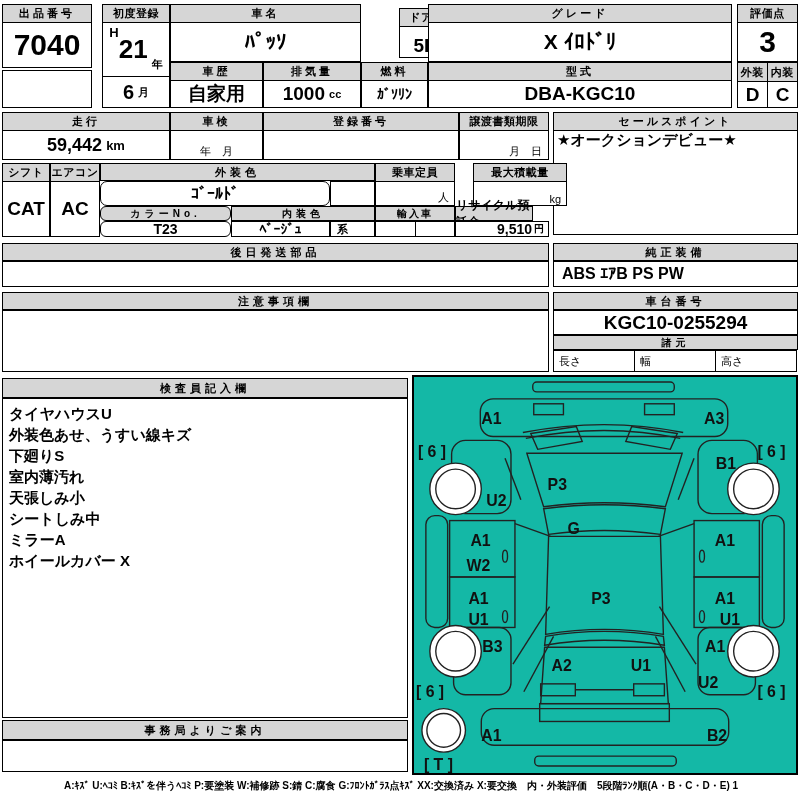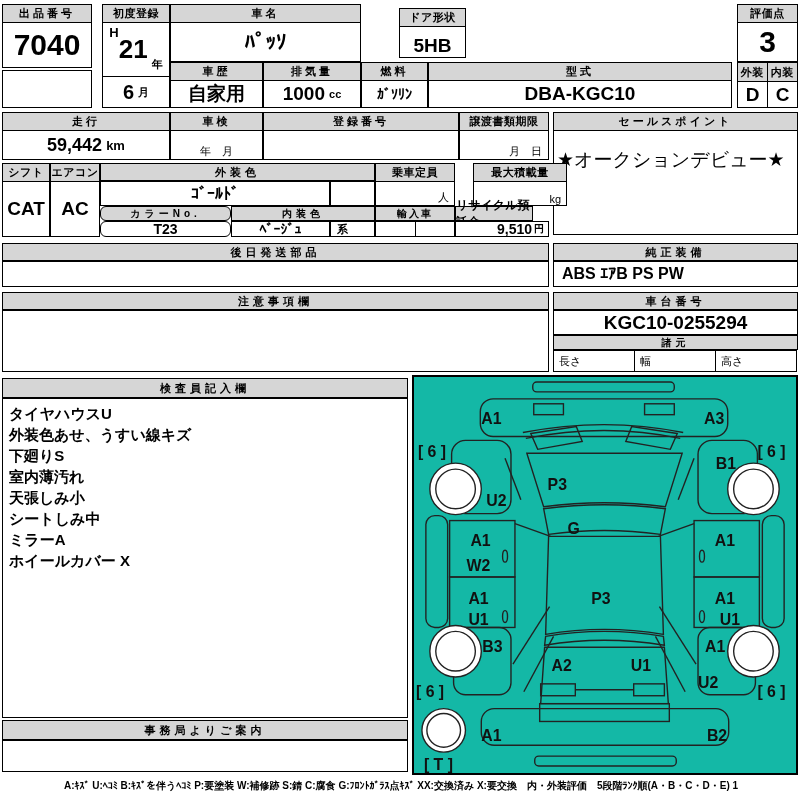--- a/index.html
+++ b/index.html
@@ -57,20 +57,24 @@
   <div class="bx" style="left:170px;top:4px;width:191px;height:58px;">
     <div class="hd">車名</div>
     <div class="val v22" style="height:38px;">ﾊﾟｯｿ</div>
   </div>
 
   <div class="bx" style="left:361px;top:8px;width:67px;height:50px;margin-left:38px;">
     <div class="hd ls0">ドア形状</div>
     <div class="val v19" style="height:38px;">5HB</div>
   </div>
 
+  <div class="bx" style="left:428px;top:4px;width:304px;height:58px;">
+    <div class="hd">グレード</div>
+    <div class="val v22" style="height:38px;">X ｲﾛﾄﾞﾘ</div>
+  </div>
 
   <div class="bx" style="left:737px;top:4px;width:61px;height:58px;">
     <div class="hd ls0">評価点</div>
     <div class="val vbig" style="height:38px;">3</div>
   </div>
 
   <div class="bx" style="left:170px;top:62px;width:93px;height:46px;">
     <div class="hd">車歴</div>
     <div class="val v19" style="height:26px;">自家用</div>
   </div>
@@ -121,34 +125,34 @@
     <div class="hd">登録番号</div>
   </div>
 
   <div class="bx" style="left:459px;top:112px;width:90px;height:48px;">
     <div class="hd ls0">譲渡書類期限</div>
     <div class="small-ph" style="height:28px;display:flex;align-items:flex-end;justify-content:flex-end;padding:0 6px 3px 0;">月　日</div>
   </div>
 
   <div class="bx" style="left:553px;top:112px;width:245px;height:123px;">
     <div class="hd">セールスポイント</div>
-    <div style="padding:16px 3px;font-size:19px;font-weight:normal;">★オークションデビュー★</div>
+    <div style="padding:0 3px;font-size:15px;font-weight:bold;">★オークションデビュー★</div>
   </div>
 
   <div class="bx" style="left:2px;top:163px;width:48px;height:74px;">
     <div class="hd ls0">シフト</div>
     <div class="val" style="height:54px;font-size:19px;">CAT</div>
   </div>
   <div class="bx" style="left:50px;top:163px;width:50px;height:74px;text-align:center;">
     <div class="hd ls0">エアコン</div>
     <div class="val" style="height:54px;font-size:19px;">AC</div>
   </div>
 
   <div class="hdbar" style="left:100px;top:163px;width:275px;height:18px;">外装色</div>
-  <div class="bx val v16" style="left:100px;top:181px;width:230px;height:25px;">ｺﾞｰﾙﾄﾞ</div>
+  <div class="bx val v16" style="left:100px;top:181px;width:230px;height:25px;border-radius:7px;">ｺﾞｰﾙﾄﾞ</div>
   <div class="bx" style="left:330px;top:181px;width:45px;height:25px;"></div>
 
   <div class="hdbar" style="left:100px;top:206px;width:131px;height:15px;font-size:10px;border-radius:6px;">カラーNo.</div>
   <div class="hdbar" style="left:231px;top:206px;width:144px;height:15px;font-size:10px;">内装色</div>
   <div class="bx val v14" style="left:100px;top:221px;width:131px;height:16px;border-radius:6px;">T23</div>
   <div class="bx val v14" style="left:231px;top:221px;width:99px;height:16px;">ﾍﾞｰｼﾞｭ</div>
   <div class="bx" style="left:330px;top:221px;width:45px;height:16px;font-size:11px;font-weight:bold;display:flex;align-items:center;justify-content:flex-start;padding-left:6px;">系</div>
 
   <div class="bx" style="left:375px;top:163px;width:80px;height:43px;">
     <div class="hd ls0">乗車定員</div>

